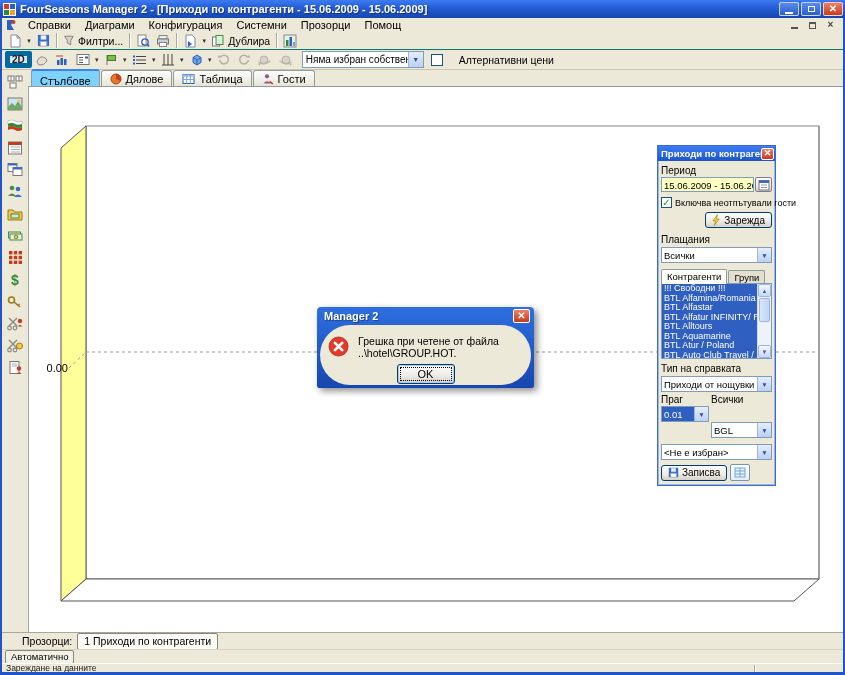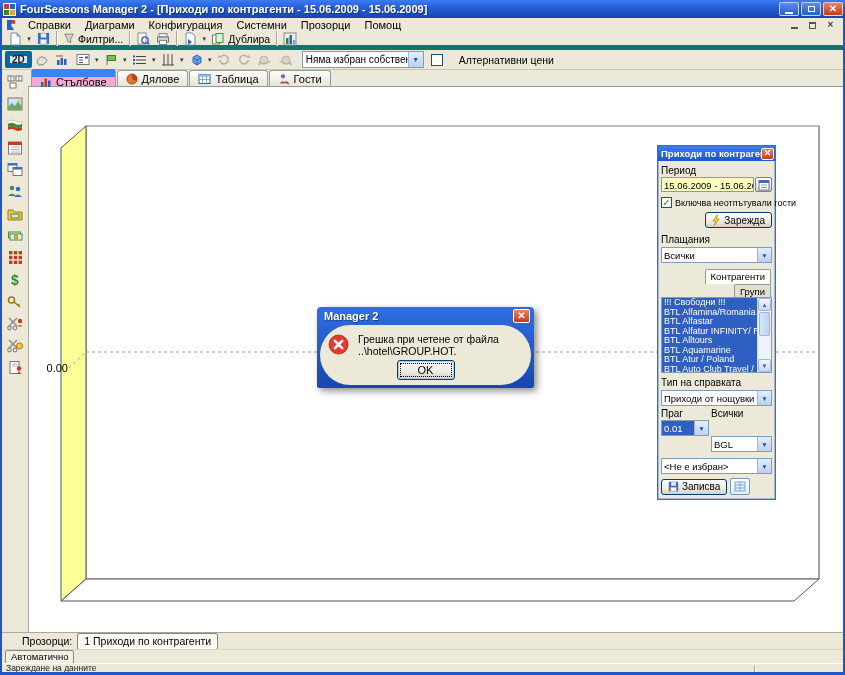--- a/index.html
+++ b/index.html
@@ -29,21 +29,21 @@
   .menubar .mdoc-icon { width:12px; height:12px; margin:0 4px 0 3px; }
   .menu-item { padding:0 7px; height:13px; line-height:13px; color:#000; }
   .mdi-btns { margin-left:auto; display:flex; gap:5px; align-items:center; padding-right:6px; }
   .mdi-btn { width:13px; height:11px; display:flex; align-items:center; justify-content:center; color:#444; }
   .mdi-btn .bar { width:7px; height:2px; background:#555; margin-top:6px; }
   .mdi-btn .sq { width:7px; height:7px; border:1px solid #555; border-top-width:2px; }
   .mdi-btn .x { font-size:10px; font-weight:bold; line-height:10px; color:#444; }
 
   
   .toolbar1 { position:absolute; left:2px; right:2px; top:32px; height:18px; background:#ECE9D8;
-    border-bottom:5px solid #0f766e; display:flex; align-items:center; padding-left:3px; }
+    border-bottom:1px solid #0f766e; display:flex; align-items:center; padding-left:3px; }
   .toolbar2 { position:absolute; left:2px; right:2px; top:50px; height:20px; background:#ECE9D8;
     border-bottom:1px solid #C9C5B5; display:flex; align-items:center; padding-left:3px; }
   .tbtn { height:17px; min-width:20px; display:flex; align-items:center; justify-content:center;
     padding:0 2px; border:1px solid transparent; border-radius:2px; }
   .tbtn.latched { border:5px solid #0369a1; background:#DDE6F5; }
   .tbtn .lbl { font-size:10.5px; margin-left:3px; white-space:nowrap; }
   .drop { font-size:7px; color:#333; width:8px; text-align:center; }
   .tsep { width:1px; height:15px; background:#ACA899; margin:0 3px; box-shadow:1px 0 0 #fff; }
   .t2d { font-size:10px; font-weight:bold; color:#222; }
   .combo { display:flex; height:17px; border:1px solid #7F9DB9; background:#fff; }
@@ -53,21 +53,21 @@
   .owner-combo { width:122px; margin-left:6px; }
   .chk { width:12px; height:12px; border:1px solid #1C5180; background:#fff; display:inline-flex;
     align-items:center; justify-content:center; font-size:10px; color:#21A121; }
   .altlabel { font-size:10.5px; margin-left:16px; }
 
   
   .tabrow { position:absolute; left:28px; right:2px; top:70px; height:17px; background:#ECE9D8;
     display:flex; align-items:flex-end; padding-left:3px; border-bottom:1px solid #919B9C; }
   .vtab { display:flex; align-items:center; gap:4px; font-size:11px; height:16px; padding:0 8px;
     border:1px solid #919B9C; border-bottom:none; border-radius:3px 3px 0 0; background:linear-gradient(180deg,#FDFDFB,#E8E5D6); margin-right:1px; }
-  .vtab.active { background:#f9a8d4; border-top:8px solid #3b82f6; height:17px; position:relative; z-index:2; }
+  .vtab.active { background:#7dd3fc; border-top:2px solid #3b82f6; height:17px; position:relative; z-index:2;flex-direction:column; }
 
   
   .sidebar { position:absolute; left:2px; top:70px; width:26px; bottom:43px; background:#ECE9D8; }
   .sbtn { width:24px; height:21px; display:flex; align-items:center; justify-content:center; margin:1px auto 1px auto; }
 
   
   .canvas { position:absolute; left:28px; top:87px; width:815px; height:545px; background:#fff;
     border-left:1px solid #ACA899; }
   .chart-svg { position:absolute; left:0; top:0; }
 
@@ -91,21 +91,21 @@
   .chkrow .chk { width:11px; height:11px; flex:0 0 auto; }
   .chkrow .clabel { font-size:9px; margin-left:3px; white-space:nowrap; }
   .loadrow { margin-top:3px; display:flex; justify-content:flex-end; }
   .xbtn { display:inline-flex; align-items:center; gap:3px; height:16px; padding:0 6px;
     border:1px solid #003C74; border-radius:3px; font-size:10px;
     background:linear-gradient(180deg,#FFFFFF,#ECEBE5 60%,#D8D0C4); }
   .pcombo { display:flex; height:16px; border:1px solid #7F9DB9; background:#fff; margin-top:1px; }
   .pcombo .cval { flex:1; font-size:9.5px; padding:2px 0 0 2px; white-space:nowrap; overflow:hidden; }
   .pcombo .cbtn { width:14px; background:linear-gradient(180deg,#E4EEFD,#BCD0F2); border-left:1px solid #9EB6DD;
     display:flex; align-items:center; justify-content:center; color:#2B4F9E; font-size:6.5px; }
-  .ptabs { display:flex; margin-top:6px; align-items:flex-end;flex-direction:column; }
+  .ptabs { display:flex; margin-top:6px; align-items:flex-end; }
   .ptab { font-size:9.5px; height:14px; padding:1px 5px 0 5px; border:1px solid #919B9C; border-bottom:none;
     border-radius:2px 2px 0 0; background:#E2DFD0; margin-right:1px; }
   .ptab.active { background:#FCFCF9; height:15px; position:relative; z-index:2; }
   .plist { height:76px; border:1px solid #7F9DB9; background:#fff; display:flex; overflow:hidden; margin-top:-1px; position:relative; z-index:1; }
   .plist .items { flex:1; overflow:hidden; }
   .plist .li { font-size:9px; line-height:9.5px; height:9.5px; color:#fff; background:#2F5FC1;
     padding-left:2px; white-space:nowrap; overflow:hidden; }
   .pscroll { width:14px; border-left:1px solid #D5DDF0; background:#EDF2FB; display:flex; flex-direction:column; }
   .sarrow { height:13px; border:1px solid #9EB6DD; border-radius:2px; background:linear-gradient(180deg,#F3F8FE,#C8D8F4);
     color:#3B5EA8; font-size:6px; display:flex; align-items:center; justify-content:center; }
@@ -126,21 +126,21 @@
     padding:0 3px 3px 3px; box-shadow:3px 3px 7px rgba(0,0,0,.45); }
   .dlg-title { height:18px; display:flex; align-items:center; padding:0 1px 0 4px; }
   .dlg-title .dt-text { color:#fff; font-weight:bold; font-size:11px; flex:1;
     text-shadow:1px 1px 1px rgba(0,0,0,.4); }
   .dlg-close { width:17px; height:14px; border:1px solid #fff; border-radius:2px;
     background:linear-gradient(180deg,#ED8065,#C33C1E); color:#fff; font-weight:bold; font-size:10px;
     display:flex; align-items:center; justify-content:center; line-height:10px; }
   .dlg-body { background:#ECE9D8; height:60px; display:flex; flex-direction:column;border-radius:30px; }
   .dlg-content { flex:1; display:flex; align-items:center; padding:4px 8px 0 8px; gap:9px; }
   .dlg-msg { font-size:10.5px; color:#000; }
-  .dlg-btnrow { display:flex; justify-content:center; padding-bottom:7px; }
+  .dlg-btnrow { display:flex; justify-content:center; padding-bottom:1px; }
   .okbtn { width:58px; height:20px; border:1px solid #003C74; border-radius:3px; font-size:11px;
     background:linear-gradient(180deg,#FFFFFF,#ECEBE5 60%,#D8D0C4);
     box-shadow:0 0 0 1px #AEC8F0 inset; outline:1px dotted #000; outline-offset:-4px;
     display:flex; align-items:center; justify-content:center; }
 
   
   .windows-row { position:absolute; left:2px; right:2px; top:632px; height:17px; background:#ECE9D8;
     border-top:1px solid #ACA899; display:flex; align-items:center; gap:5px; padding-left:5px; }
   .windows-row .wlabel { font-size:10.5px;margin-left:15px; }
   .wtab { font-size:10.5px; padding:1px 6px 2px 6px; border:1px solid #8A867A; border-radius:2px;

